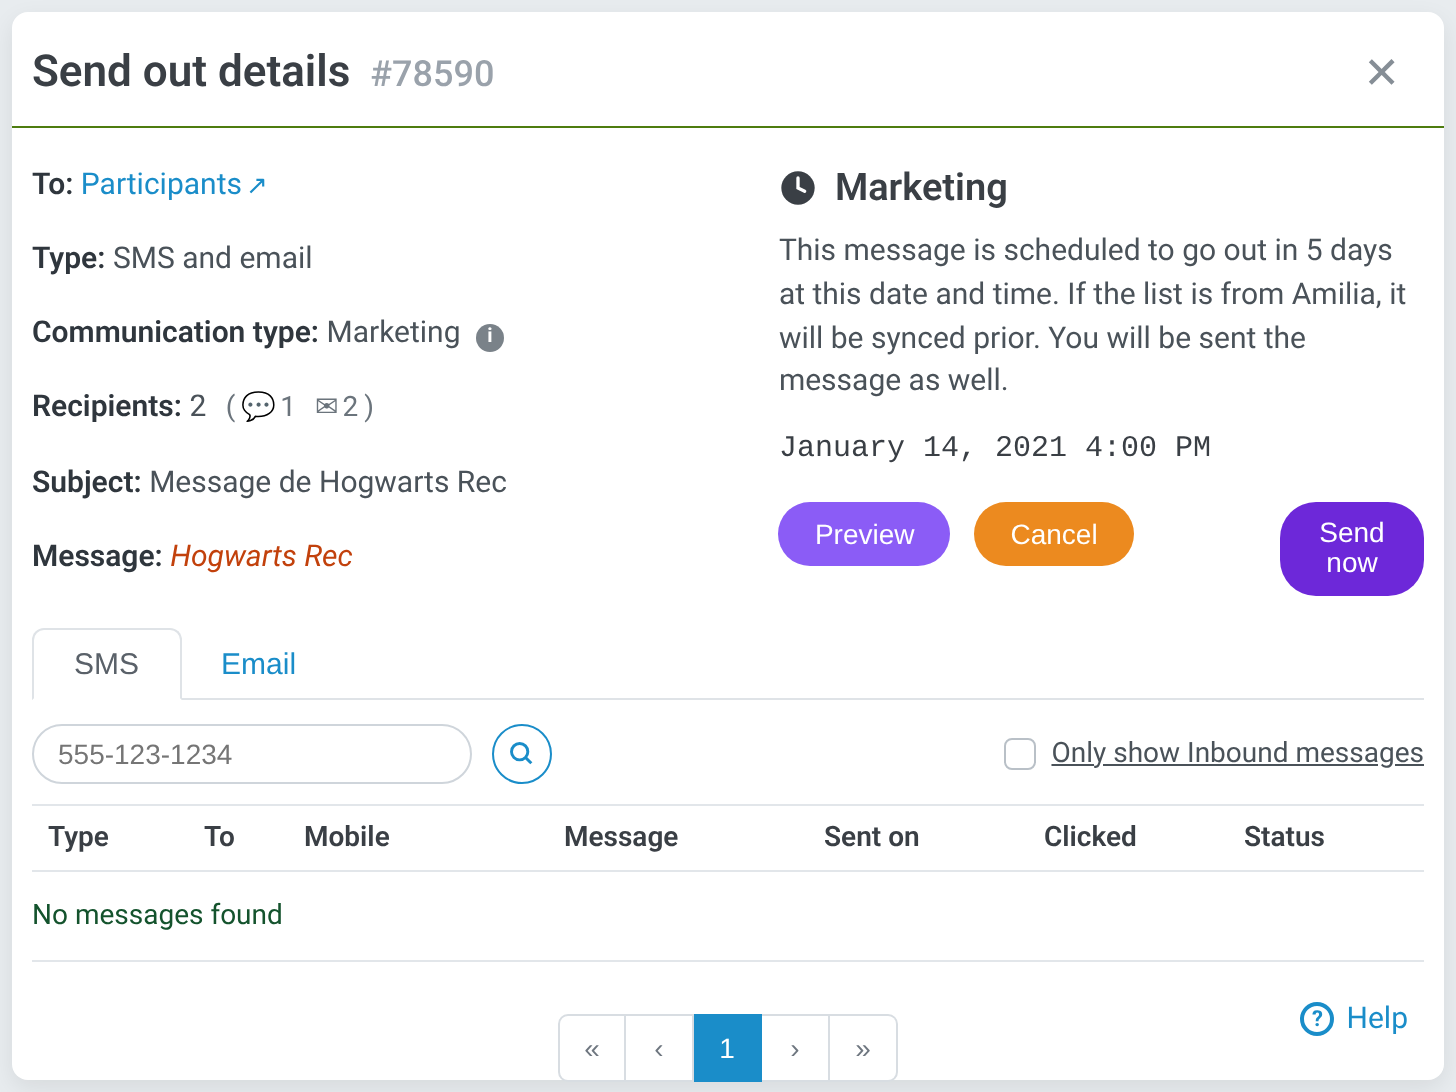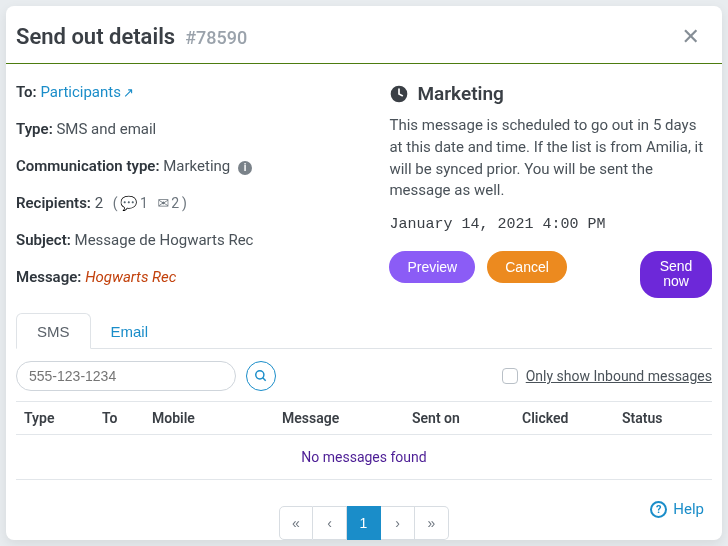--- a/index.html
+++ b/index.html
@@ -137,21 +137,21 @@
   }
   table.msgs {
     width:calc(100% - 20px); margin:0 10px;
     border-collapse:collapse; font-size:14px;
   }
   table.msgs th {
     text-align:left; font-weight:600; color:#3a3f45;
     padding:8px 8px; border-top:1px solid #e2e6ea; border-bottom:1px solid #e2e6ea;
   }
   .empty-row td {
-    text-align:center; color:#4c1d95; padding:14px 0;
+    color:#14532d; padding:14px 0;
     border-bottom:1px solid #e2e6ea;
   }
   .pager {
     display:flex; justify-content:center; gap:0;
     margin-top:26px;
   }
   .pager button {
     width:34px;height:34px;border:1px solid #d8dde2;background:#fff;
     color:#6f7780;font-size:14px;cursor:pointer;
   }

